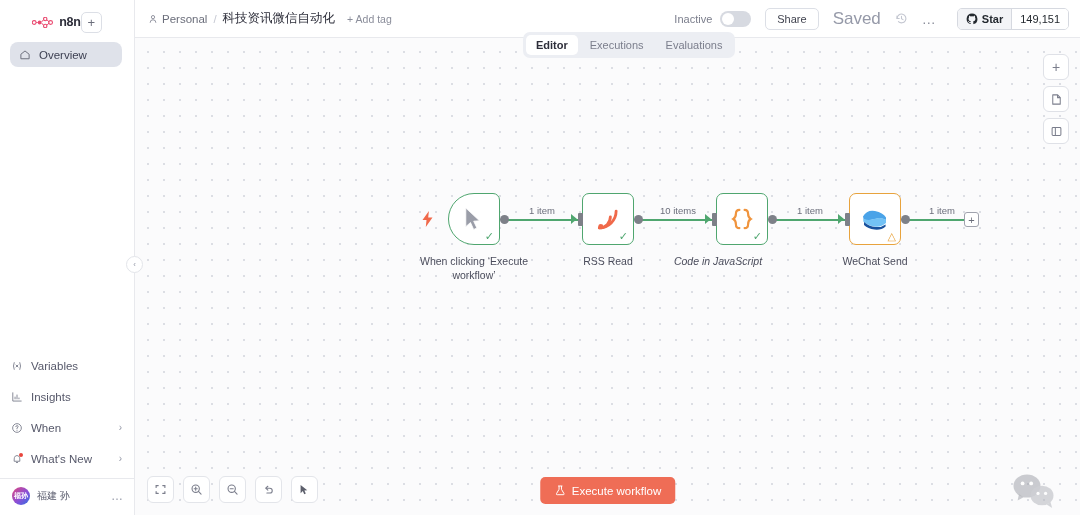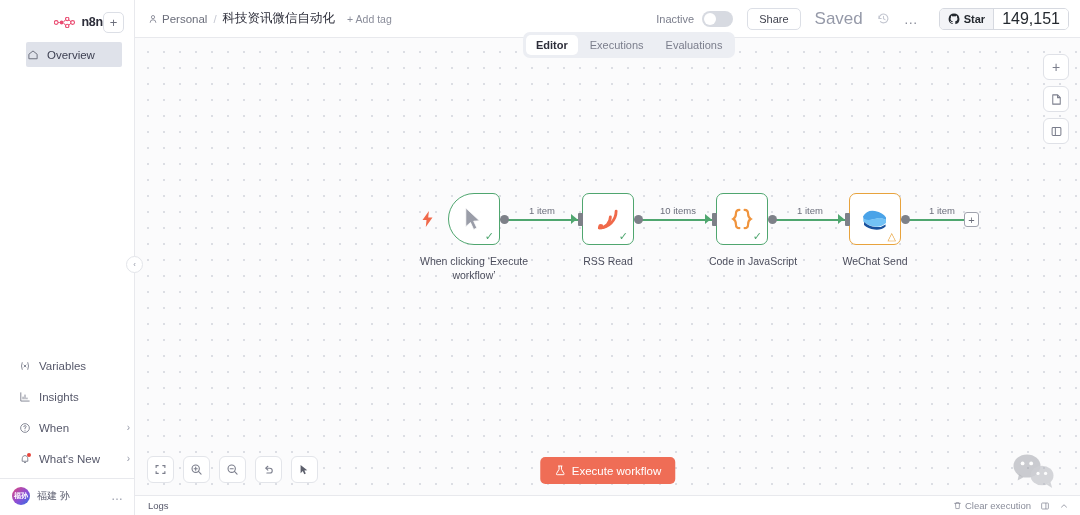--- a/index.html
+++ b/index.html
@@ -11,32 +11,32 @@
   #app { position: relative; width: 1080px; height: 515px; display: flex; }
 
   
   #sidebar {
     width: 135px; height: 515px; background: #fff;
     border-right: 1px solid #e8e9ed;
     display: flex; flex-direction: column;
     position: relative; flex: 0 0 135px;
   }
   .sb-top { padding: 8px 8px 0 8px; }
-  .sb-logo-row { display: flex; align-items: center; justify-content: flex-end; height: 28px; padding: 0 2px; }
+  .sb-logo-row { display: flex; align-items: center; justify-content: center; height: 28px; padding: 0 2px; }
   .sb-logo { display: flex; align-items: center; gap: 5px; }
   .sb-logo-text { font-size: 12.5px; font-weight: bold; color: #2d2e3a; letter-spacing: -.2px; }
   .plus-btn {
     width: 21px; height: 21px; border: 1px solid #dcdfe6; border-radius: 5px;
     background: #fff; display: flex; align-items: center; justify-content: center;
     color: #6b6e7b; font-size: 13px; line-height: 1; cursor: pointer;
   }
   .sb-item {
     display: flex; align-items: center; gap: 8px;
-    height: 25px; margin: 6px 4px 0 18px; padding: 0 0;
-    border-radius: 2px; font-size: 11.5px; color: #56586a; cursor: pointer;
+    height: 25px; margin: 6px 4px 0 2px; padding: 0 8px;
+    border-radius: 8px; font-size: 11.5px; color: #56586a; cursor: pointer;
     white-space: nowrap;
   }
   .sb-item.active { background: #dfe2ea; color: #3c3f51; }
   .sb-spacer { flex: 1; }
   .sb-bottom { padding-bottom: 4px; }
   .sb-item .chev { margin-left: auto; color: #9599a8; font-size: 10px; }
   .sb-ico { width: 13px; height: 13px; display: flex; align-items: center; justify-content: center; color: #7b7e8c; flex: 0 0 13px; }
   .sb-divider { height: 1px; background: #e8e9ed; margin: 7px 0 0 0; }
   .sb-user { display: flex; align-items: center; gap: 7px; padding: 8px 10px 6px 12px; }
   .avatar {
@@ -82,21 +82,21 @@
     font-family: "Liberation Sans", sans-serif;
   }
   .saved-lbl { font-size: 17px; color: #9599a8; }
   .hdr-ico { color: #b9bcc6; cursor: pointer; display: flex; align-items: center; }
   .hdr-dots { color: #8a8d9a; font-size: 14px; letter-spacing: 1px; cursor: pointer; }
   .gh {
     display: flex; align-items: stretch; border: 1px solid #d6d9e0; border-radius: 5px;
     overflow: hidden; height: 22px; margin-left: 6px;
   }
   .gh-star { display: flex; align-items: center; gap: 4px; background: #f3f4f7; padding: 0 8px; font-size: 11px; font-weight: bold; color: #24292f; }
-  .gh-count { display: flex; align-items: center; padding: 8px 8px; background: #fff; font-size: 16px; color: #24292f; border-left: 1px solid #d6d9e0; }
+  .gh-count { display: flex; align-items: center; padding: 8px 8px; background: #fff; font-size: 11px; color: #24292f; border-left: 1px solid #d6d9e0; }
 
   
   #tabs {
     position: absolute; top: 32px; left: 388px;
     display: flex; gap: 2px; background: #eceef3;
     border-radius: 7px; padding: 3px; z-index: 25;
   }
   .tab { font-size: 11px; color: #7b7e8c; padding: 4px 10px; border-radius: 5px; cursor: pointer; white-space: nowrap; }
   .tab.active { background: #fff; color: #2d2e3a; font-weight: bold; }
 
@@ -390,21 +390,21 @@
         <div class="arrow-in" style="left:570px; top:176px;"></div>
         <div class="inport" style="left:577px; top:175px;"></div>
         <div class="node" style="left:581px; top:155px;">
           <svg width="26" height="26" viewBox="0 0 24 24" fill="none" stroke="#f0943d" stroke-width="2" stroke-linecap="round">
             <path d="M9.6 3.6 Q6.4 3.6 6.4 7 Q6.4 10.6 4 12 Q6.4 13.4 6.4 17 Q6.4 20.4 9.6 20.4"></path>
             <path d="M14.4 3.6 Q17.6 3.6 17.6 7 Q17.6 10.6 20 12 Q17.6 13.4 17.6 17 Q17.6 20.4 14.4 20.4"></path>
           </svg>
           <span class="node-check">✓</span>
         </div>
         <div class="port" style="left:633px; top:177px;"></div>
-        <div class="node-label" style="left:543px; top:217px;">Code in JavaScript</div>
+        <div class="node-label" style="left:508px; top:217px;font-style:italic;">Code in JavaScript</div>
 
         <div class="arrow-in" style="left:703px; top:176px;"></div>
         <div class="inport" style="left:710px; top:175px;"></div>
         <div class="node warn" style="left:714px; top:155px;">
           <svg width="28" height="25" viewBox="0 0 28 25">
             <path d="M2 9.5 Q6 2.5 14 4 Q22 5.5 25 10.5 L25 13 Q20 10 14 12 Q7 14.2 2.6 12.2 Z" fill="#4aa3e8"></path>
             <path d="M2.3 11.8 Q7 14 14 11.8 Q20 10 25 12.8 L25 16 Q20 20.6 13.2 19.4 Q6 18 2.3 14.4 Z" fill="#73c2f5"></path>
             <path d="M3 15 Q8 19.5 14.5 20 Q20.5 20.5 24.6 17.4 L24.6 19.5 Q20 23.5 13.5 22.6 Q7 21.6 3 18 Z" fill="#19529e"></path>
           </svg>
           <span class="node-warn-ico">△</span>
@@ -463,37 +463,15 @@
           <circle cx="10.6" cy="11.4" r="1.9" fill="#fff"></circle>
             <circle cx="19.2" cy="11.4" r="1.9" fill="#fff"></circle>
           <ellipse cx="30" cy="23.5" rx="11.5" ry="9.8" fill="#b2b4bb" opacity=".85"></ellipse>
           <path d="M38.5 30 L40.2 36 L34.6 32.4 Z" fill="#b2b4bb" opacity=".85"></path>
           <circle cx="26" cy="21.4" r="1.6" fill="#fff"></circle>
             <circle cx="33.6" cy="21.4" r="1.6" fill="#fff"></circle>
         </svg>
       </div>
     </div>
 
-    <div id="logs-bar">
-      <span class="logs-lbl">Logs</span>
-      <div class="logs-right">
-        <span class="logs-clear">
-          <svg width="9" height="9" viewBox="0 0 16 16" fill="none" stroke="#8a8d9a" stroke-width="1.3" stroke-linecap="round">
-            <path d="M2.8 4.2 H13.2 M5.6 4.2 V2.8 H10.4 V4.2 M4.4 4.2 L5 13.4 H11 L11.6 4.2"></path>
-          </svg>
-          <span>Clear execution</span>
-        </span>
-        <span class="logs-ico">
-          <svg width="10" height="10" viewBox="0 0 16 16" fill="none" stroke="#8a8d9a" stroke-width="1.25">
-            <rect x="2.6" y="3.2" width="10.8" height="9.6" rx="1.2"></rect>
-              <path d="M9.4 3.2 V12.8"></path>
-          </svg>
-        </span>
-        <span class="logs-ico">
-          <svg width="10" height="10" viewBox="0 0 16 16" fill="none" stroke="#8a8d9a" stroke-width="1.3" stroke-linecap="round">
-            <path d="M4 9.8 L8 6 L12 9.8"></path>
-          </svg>
-        </span>
-      </div>
-    </div>
 
   </div>
 </div>
 
 </body></html>

